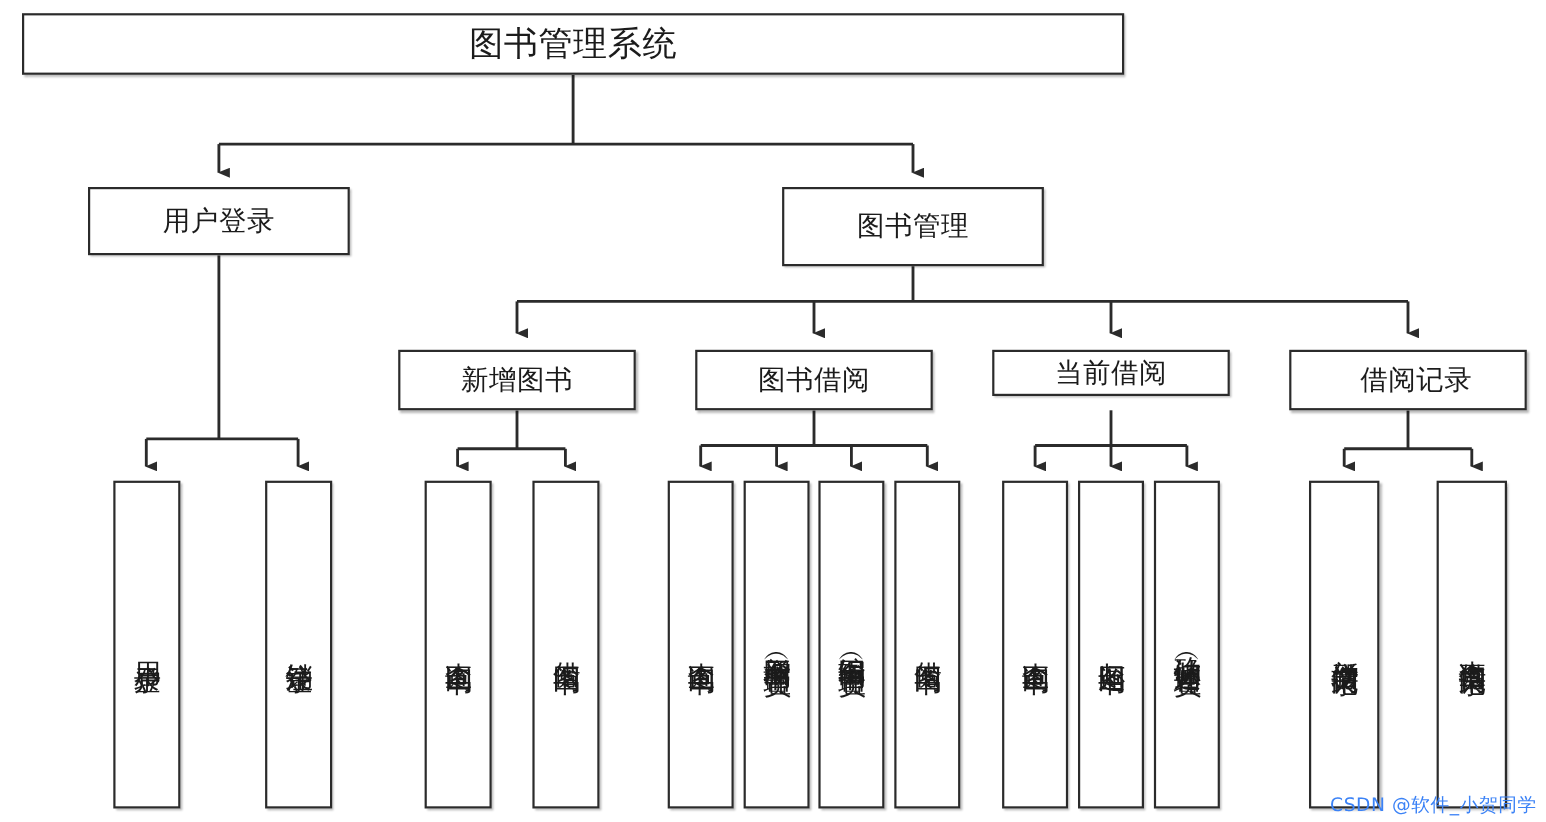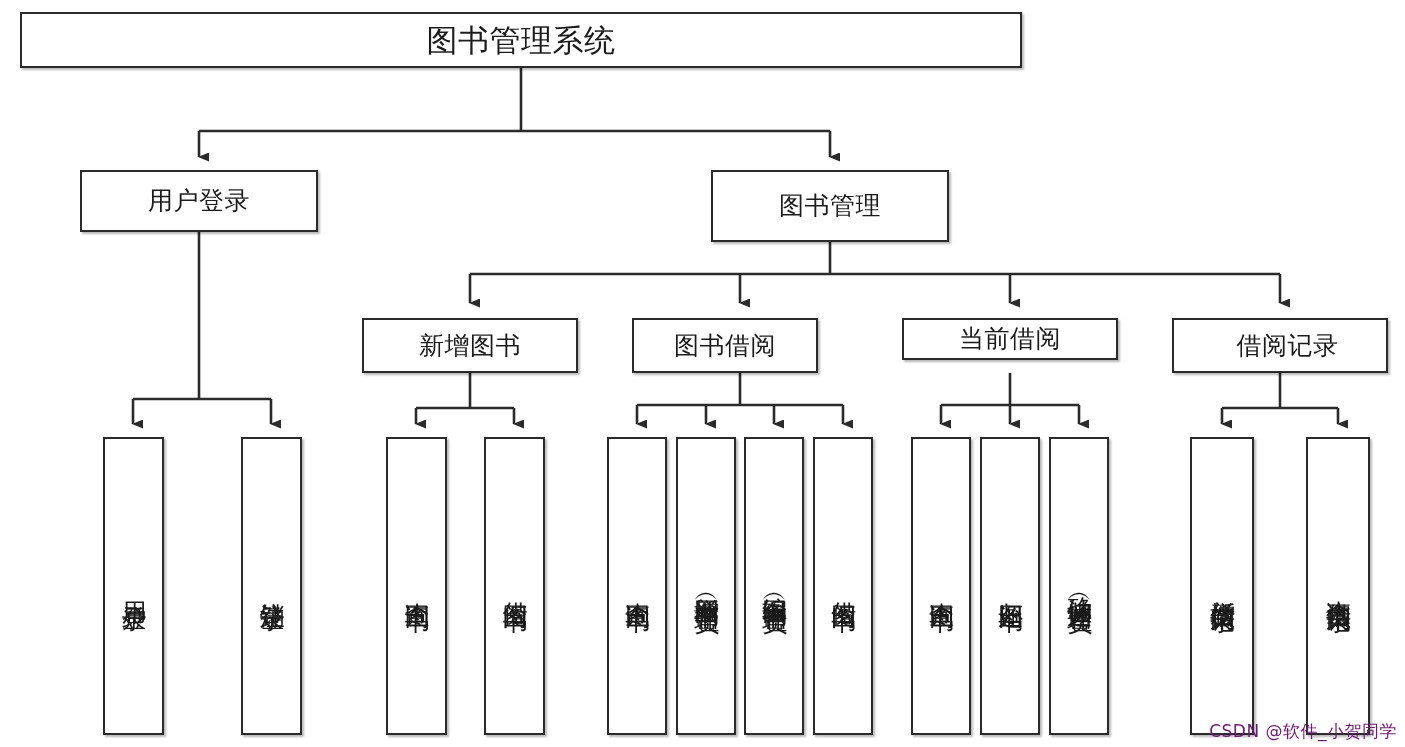--- a/index.html
+++ b/index.html
@@ -62,21 +62,21 @@
     font-size: 25px;
     line-height: 1.05;
     letter-spacing: 2px;
     white-space: nowrap;
   }
   #watermark {
     position: absolute;
     right: 8px;
     bottom: 4px;
     font-size: 17px;
-    color: #701a75;
+    color: #3b82f6;
     letter-spacing: 0.5px;
     z-index: 5;
     white-space: nowrap;
     font-family: "DejaVu Sans", "Liberation Sans", sans-serif;
   }
 </style>
 </head>
 <body>
 
 <div id="canvas">
@@ -140,21 +140,21 @@
   </div>
 
   <div class="node h" style="left:711px; top:170px; width:238px; height:72px;">
     <span class="label">图书管理</span>
   </div>
 
   <div class="node h" style="left:362px; top:318px; width:216px; height:55px;">
     <span class="label">新增图书</span>
   </div>
 
-  <div class="node h" style="left:632px; top:318px; width:186px; height:55px;">
+  <div class="node h" style="left:632px; top:318px; width:216px; height:55px;">
     <span class="label">图书借阅</span>
   </div>
 
   <div class="node h" style="left:902px; top:318px; width:216px; height:42px;">
     <span class="label">当前借阅</span>
   </div>
 
   <div class="node h" style="left:1172px; top:318px; width:216px; height:55px;padding-left:15px;">
     <span class="label">借阅记录</span>
   </div>

